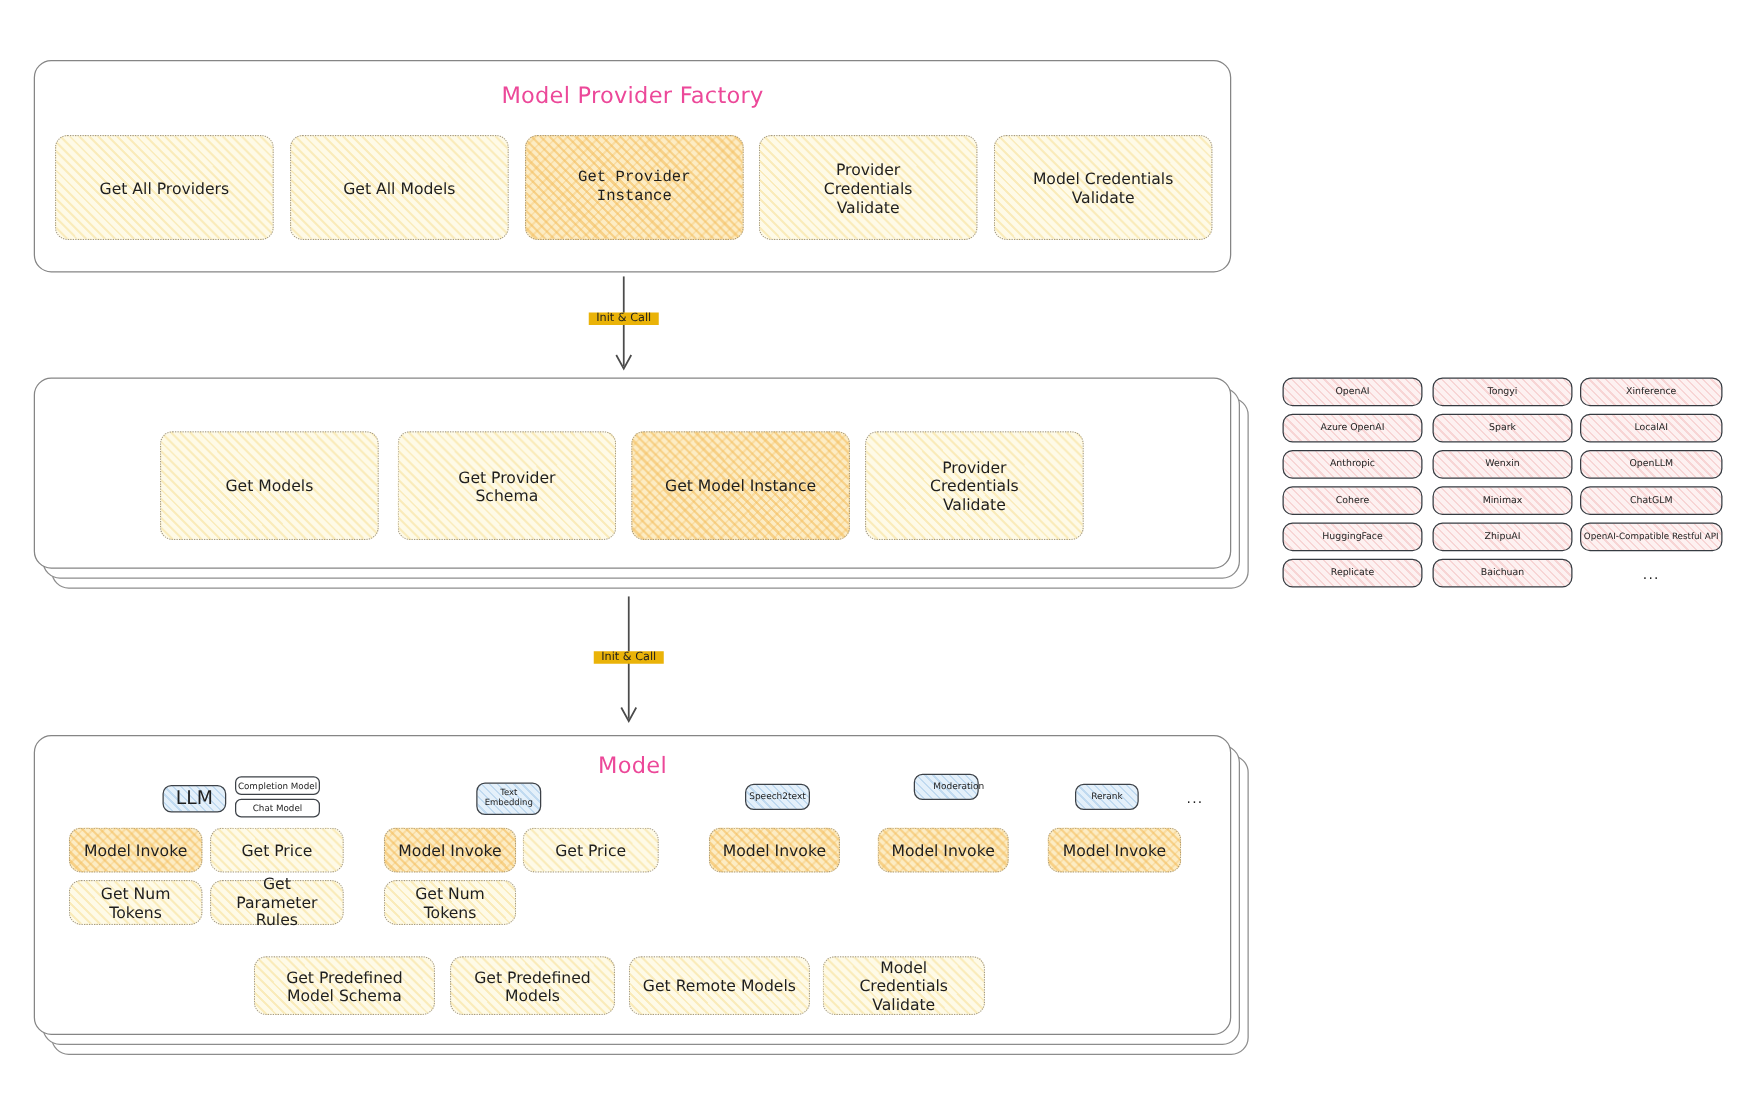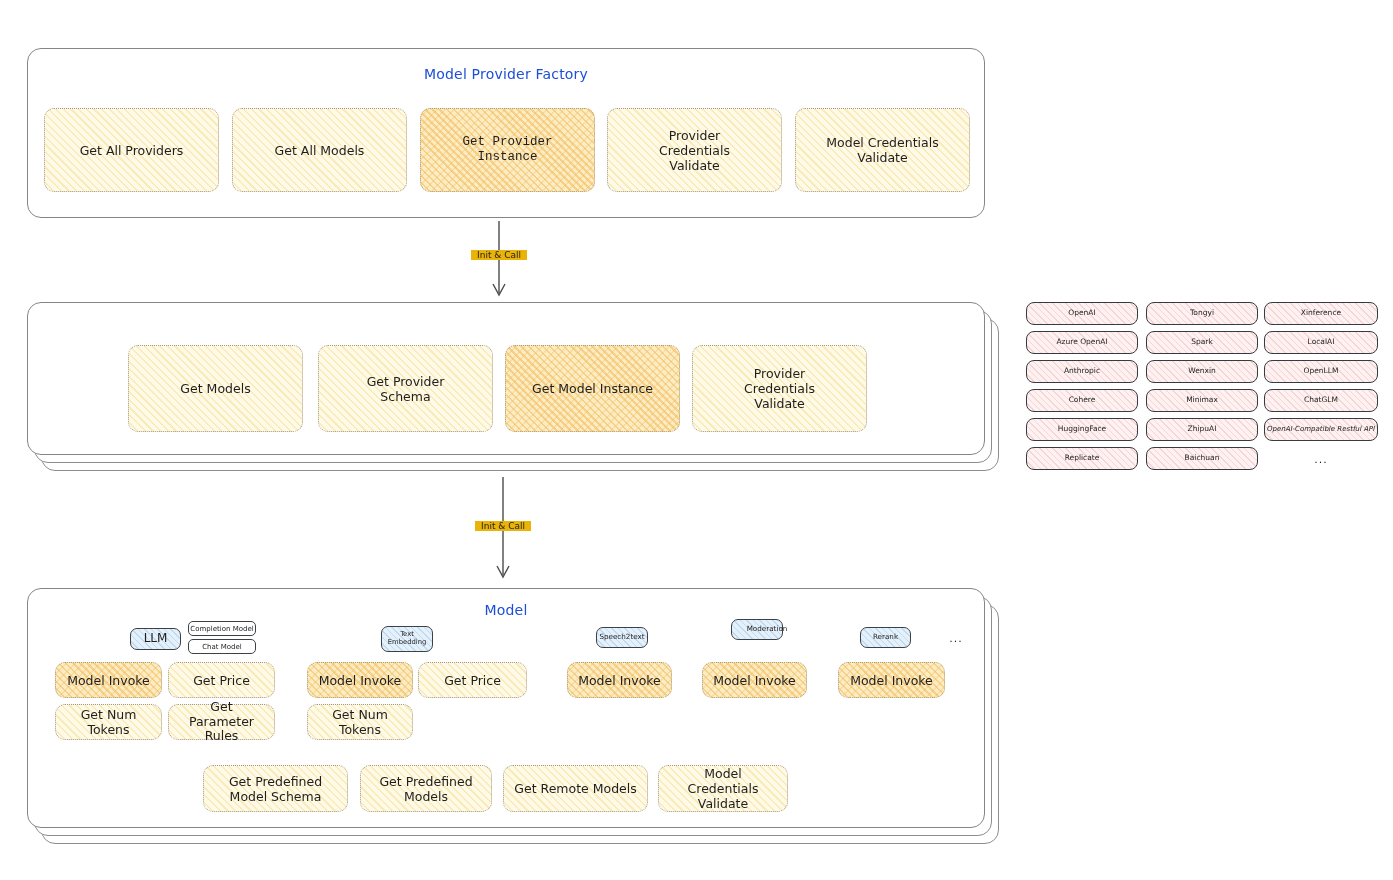--- a/index.html
+++ b/index.html
@@ -1,21 +1,21 @@
 <!DOCTYPE html>
 <html><head>
 <meta charset="utf-8">
 <style>
   html,body{margin:0;padding:0;background:#fff;}
   body{font-family:"DejaVu Sans","Liberation Sans",sans-serif;color:#1e1e1e;}
   .canvas{position:relative;width:1393px;height:880px;background:#ffffff;overflow:hidden;}
   .abs{position:absolute;box-sizing:border-box;}
   .ctr{border:1.4px solid #858585;border-radius:14px;background:#ffffff;}
   .stack{border:1.4px solid #8d8d8d;border-radius:14px;background:#ffffff;}
-  .sec-title{font-size:14px;text-align:center;color:#1d4ed8;letter-spacing:.2px;}
+  .sec-title{font-size:18px;text-align:center;color:#ec4899;letter-spacing:.2px;}
   .page-title{font-size:15px;font-weight:600;letter-spacing:.3px;}
   .flexc{display:flex;align-items:center;justify-content:center;text-align:center;}
   .ybox{border:1.4px dotted #a39a88;border-radius:10px;font-size:12.5px;line-height:1.2;
         background-color:#fefae7;
         background-image:repeating-linear-gradient(45deg, rgba(245,220,140,.50) 0 1.6px, transparent 1.6px 5.4px);}
   .obox{background-color:#fcecc4;border-color:#ab9c7c;
         background-image:repeating-linear-gradient(45deg, rgba(243,186,85,.55) 0 1.8px, transparent 1.8px 5px),
                          repeating-linear-gradient(-45deg, rgba(243,186,85,.32) 0 1.4px, transparent 1.4px 6px);}
   .pbox{border:1.4px solid #363b41;border-radius:8px;font-size:7.5px;line-height:1.1;
         background-color:#fdf1f1;
@@ -70,35 +70,35 @@
   <div class="abs pbox flexc" style="left:1146px;top:331px;width:112px;height:23px;">Spark</div>
   <div class="abs pbox flexc" style="left:1146px;top:360px;width:112px;height:23px;">Wenxin</div>
   <div class="abs pbox flexc" style="left:1146px;top:389px;width:112px;height:23px;">Minimax</div>
   <div class="abs pbox flexc" style="left:1146px;top:418px;width:112px;height:23px;">ZhipuAI</div>
   <div class="abs pbox flexc" style="left:1146px;top:447px;width:112px;height:23px;">Baichuan</div>
 
   <div class="abs pbox flexc" style="left:1264px;top:302px;width:114px;height:23px;">Xinference</div>
   <div class="abs pbox flexc" style="left:1264px;top:331px;width:114px;height:23px;">LocalAI</div>
   <div class="abs pbox flexc" style="left:1264px;top:360px;width:114px;height:23px;">OpenLLM</div>
   <div class="abs pbox flexc" style="left:1264px;top:389px;width:114px;height:23px;">ChatGLM</div>
-  <div class="abs pbox flexc" style="left:1264px;top:418px;width:114px;height:23px;font-size:7px;font-style:italic;">OpenAI-Compatible Restful API</div>
+  <div class="abs pbox flexc" style="left:1264px;top:418px;width:114px;height:23px;font-size:7px;">OpenAI-Compatible Restful API</div>
   <div class="abs ellip flexc" style="left:1264px;top:449px;width:114px;height:20px;">...</div>
 
   <svg class="abs z1" style="left:494px;top:477px;" width="18" height="104">
     <line x1="9" y1="0" x2="9" y2="98" stroke="#4b4b4b" stroke-width="1.4"></line>
     <path d="M3 89 L9 100 L15 89" fill="none" stroke="#4b4b4b" stroke-width="1.4"></path>
   </svg>
   <div class="abs alabel" style="left:475px;top:521px;width:56px;">Init &amp; Call</div>
 
   <div class="abs stack z0" style="left:41px;top:604px;width:958px;height:240px;"></div>
   <div class="abs stack z0" style="left:34px;top:596px;width:958px;height:240px;"></div>
   <div class="abs ctr z1" style="left:27px;top:588px;width:958px;height:240px;"></div>
   <div class="abs sec-title z2" style="left:27px;top:602px;width:958px;">Model</div>
 
-  <div class="abs btag flexc z2" style="left:130px;top:628px;width:51px;height:22px;font-size:12px;">LLM</div>
+  <div class="abs btag flexc z2" style="left:130px;top:628px;width:51px;height:22px;font-size:15px;">LLM</div>
   <div class="abs wtag flexc z2" style="left:188px;top:621px;width:68px;height:15px;">Completion Model</div>
   <div class="abs wtag flexc z2" style="left:188px;top:639px;width:68px;height:15px;">Chat Model</div>
   <div class="abs btag flexc z2" style="left:381px;top:626px;width:52px;height:26px;font-size:6.8px;padding:0 6px;">Text Embedding</div>
   <div class="abs btag flexc z2" style="left:596px;top:627px;width:52px;height:21px;font-size:7.2px;">Speech2text</div>
   <div class="abs btag flexc z2" style="left:731px;top:619px;width:52px;height:21px;font-size:7.2px;padding-left:20px;">Moderation</div>
   <div class="abs btag flexc z2" style="left:860px;top:627px;width:51px;height:21px;font-size:7.2px;">Rerank</div>
   <div class="abs ellip flexc z2" style="left:944px;top:629px;width:24px;height:18px;">...</div>
 
   <div class="abs ybox obox flexc z2" style="left:55px;top:662px;width:107px;height:36px;">Model Invoke</div>
   <div class="abs ybox flexc z2" style="left:168px;top:662px;width:107px;height:36px;">Get Price</div>

